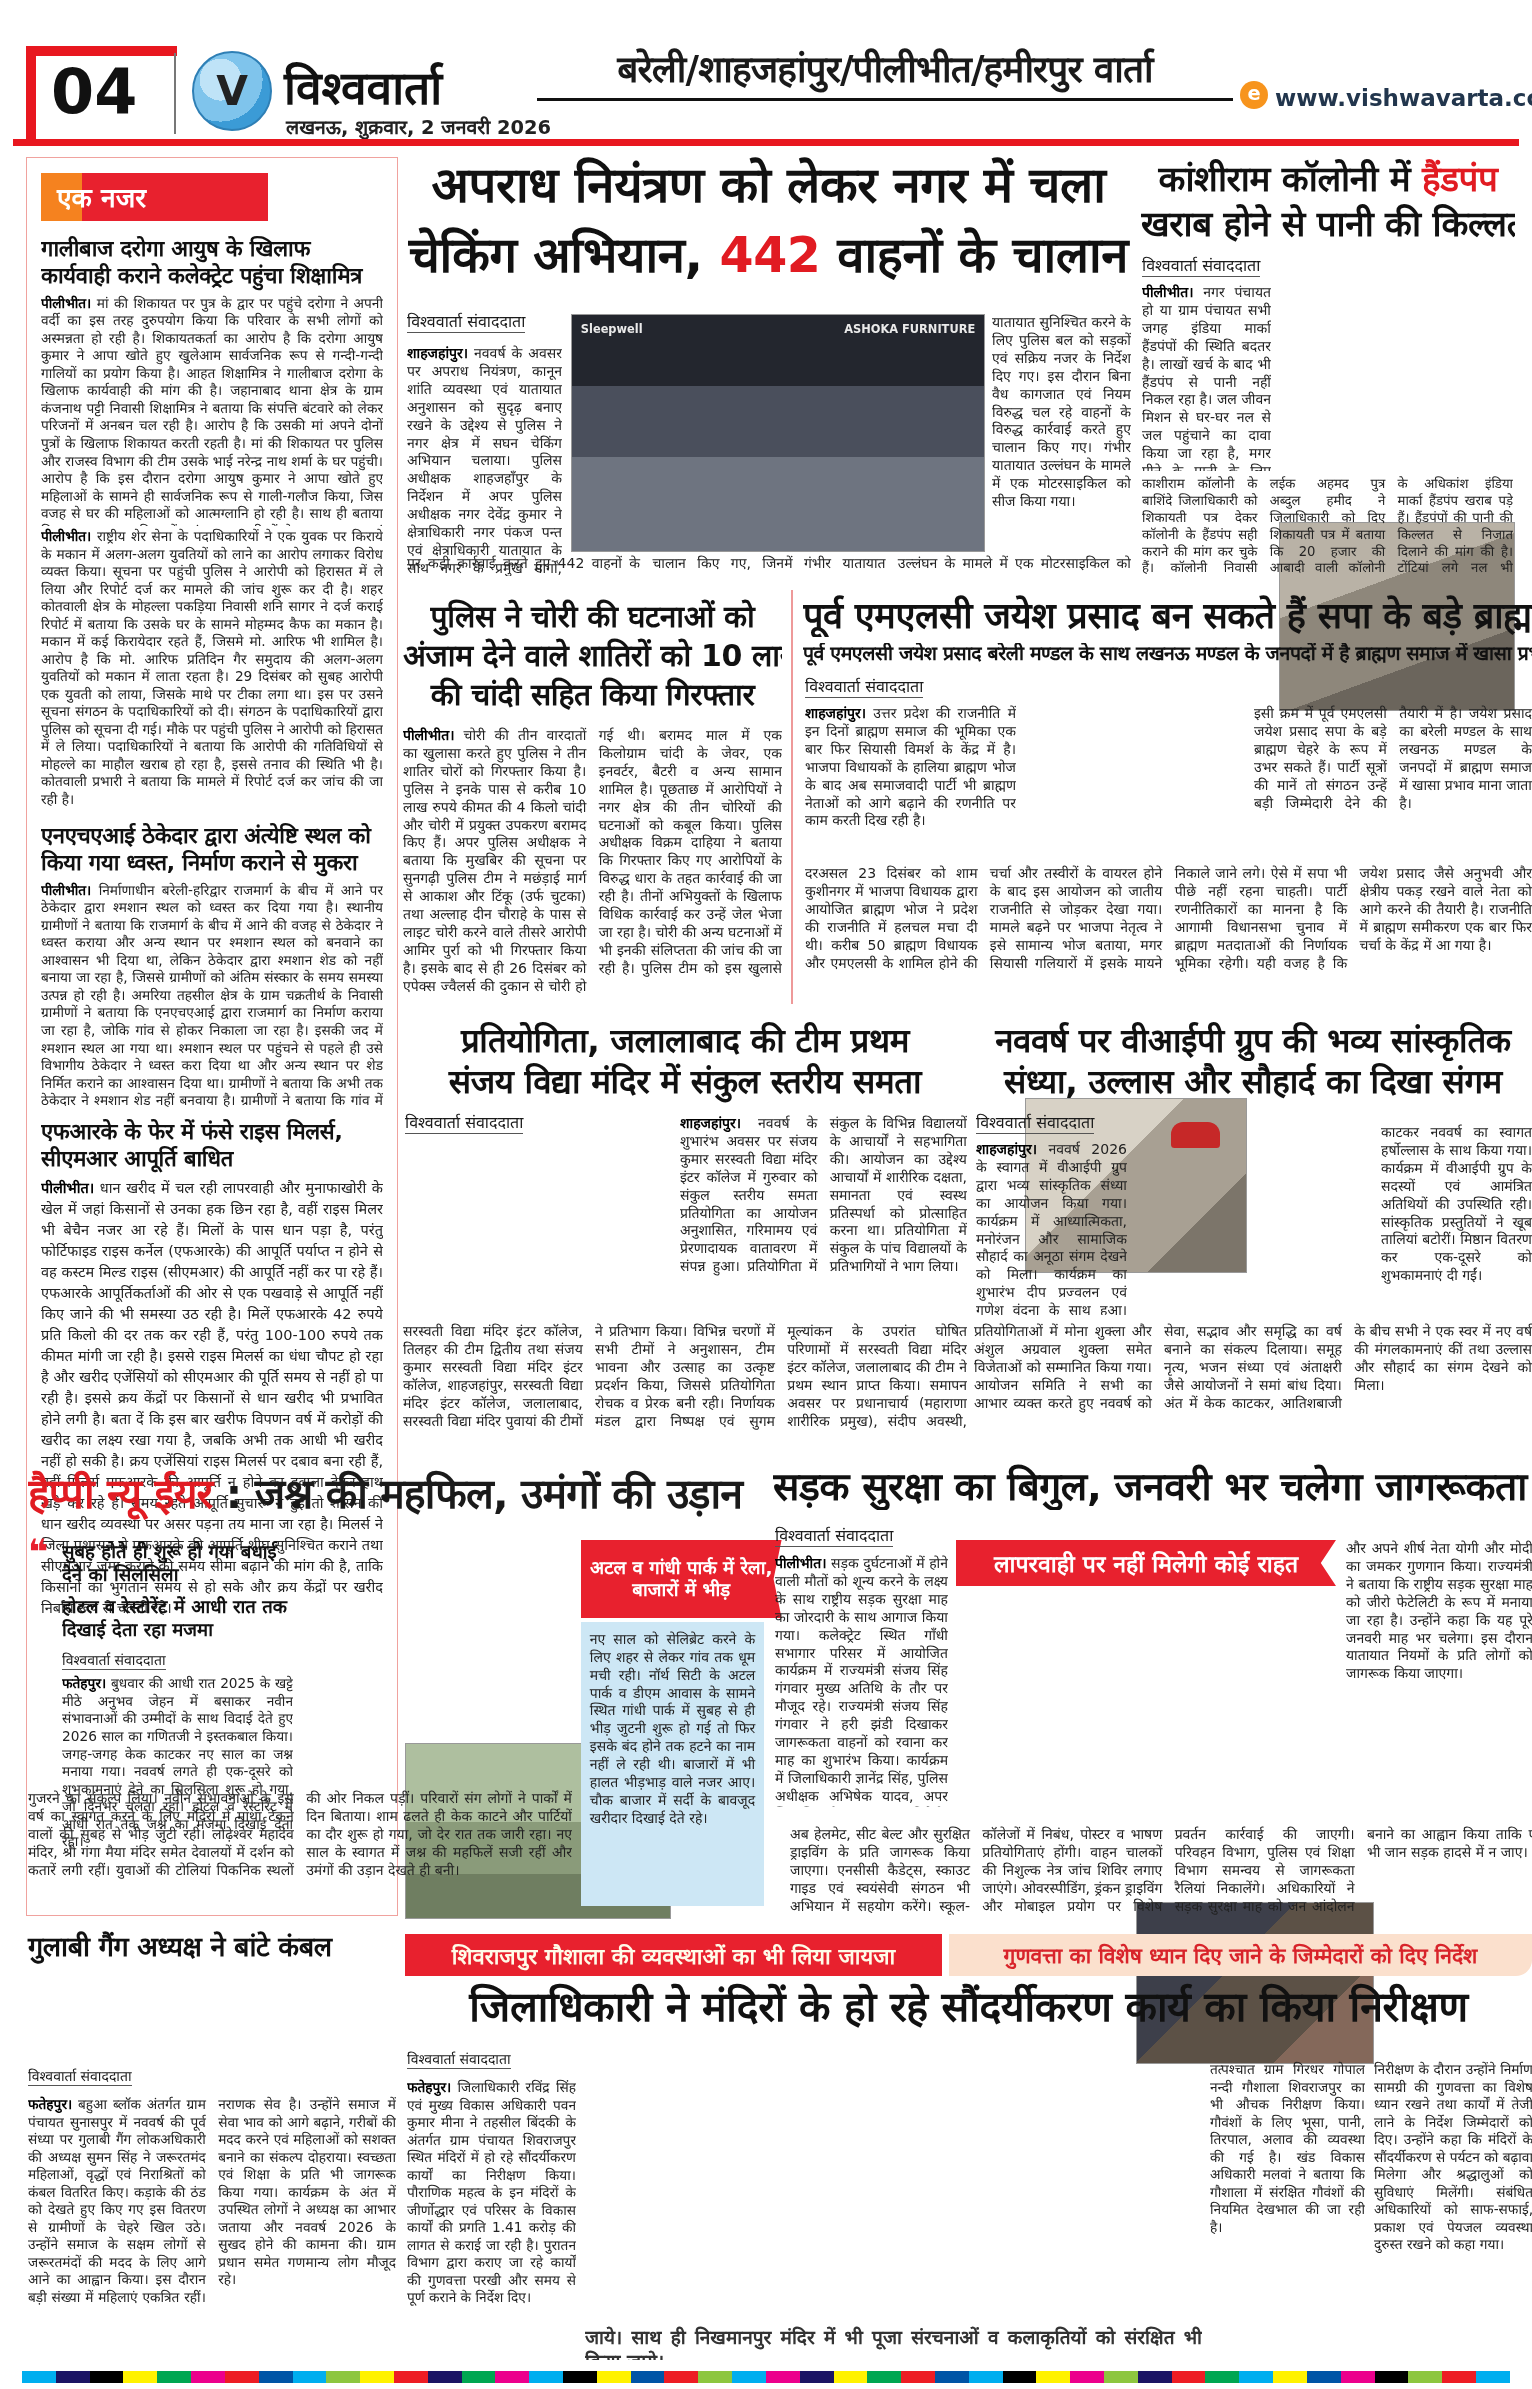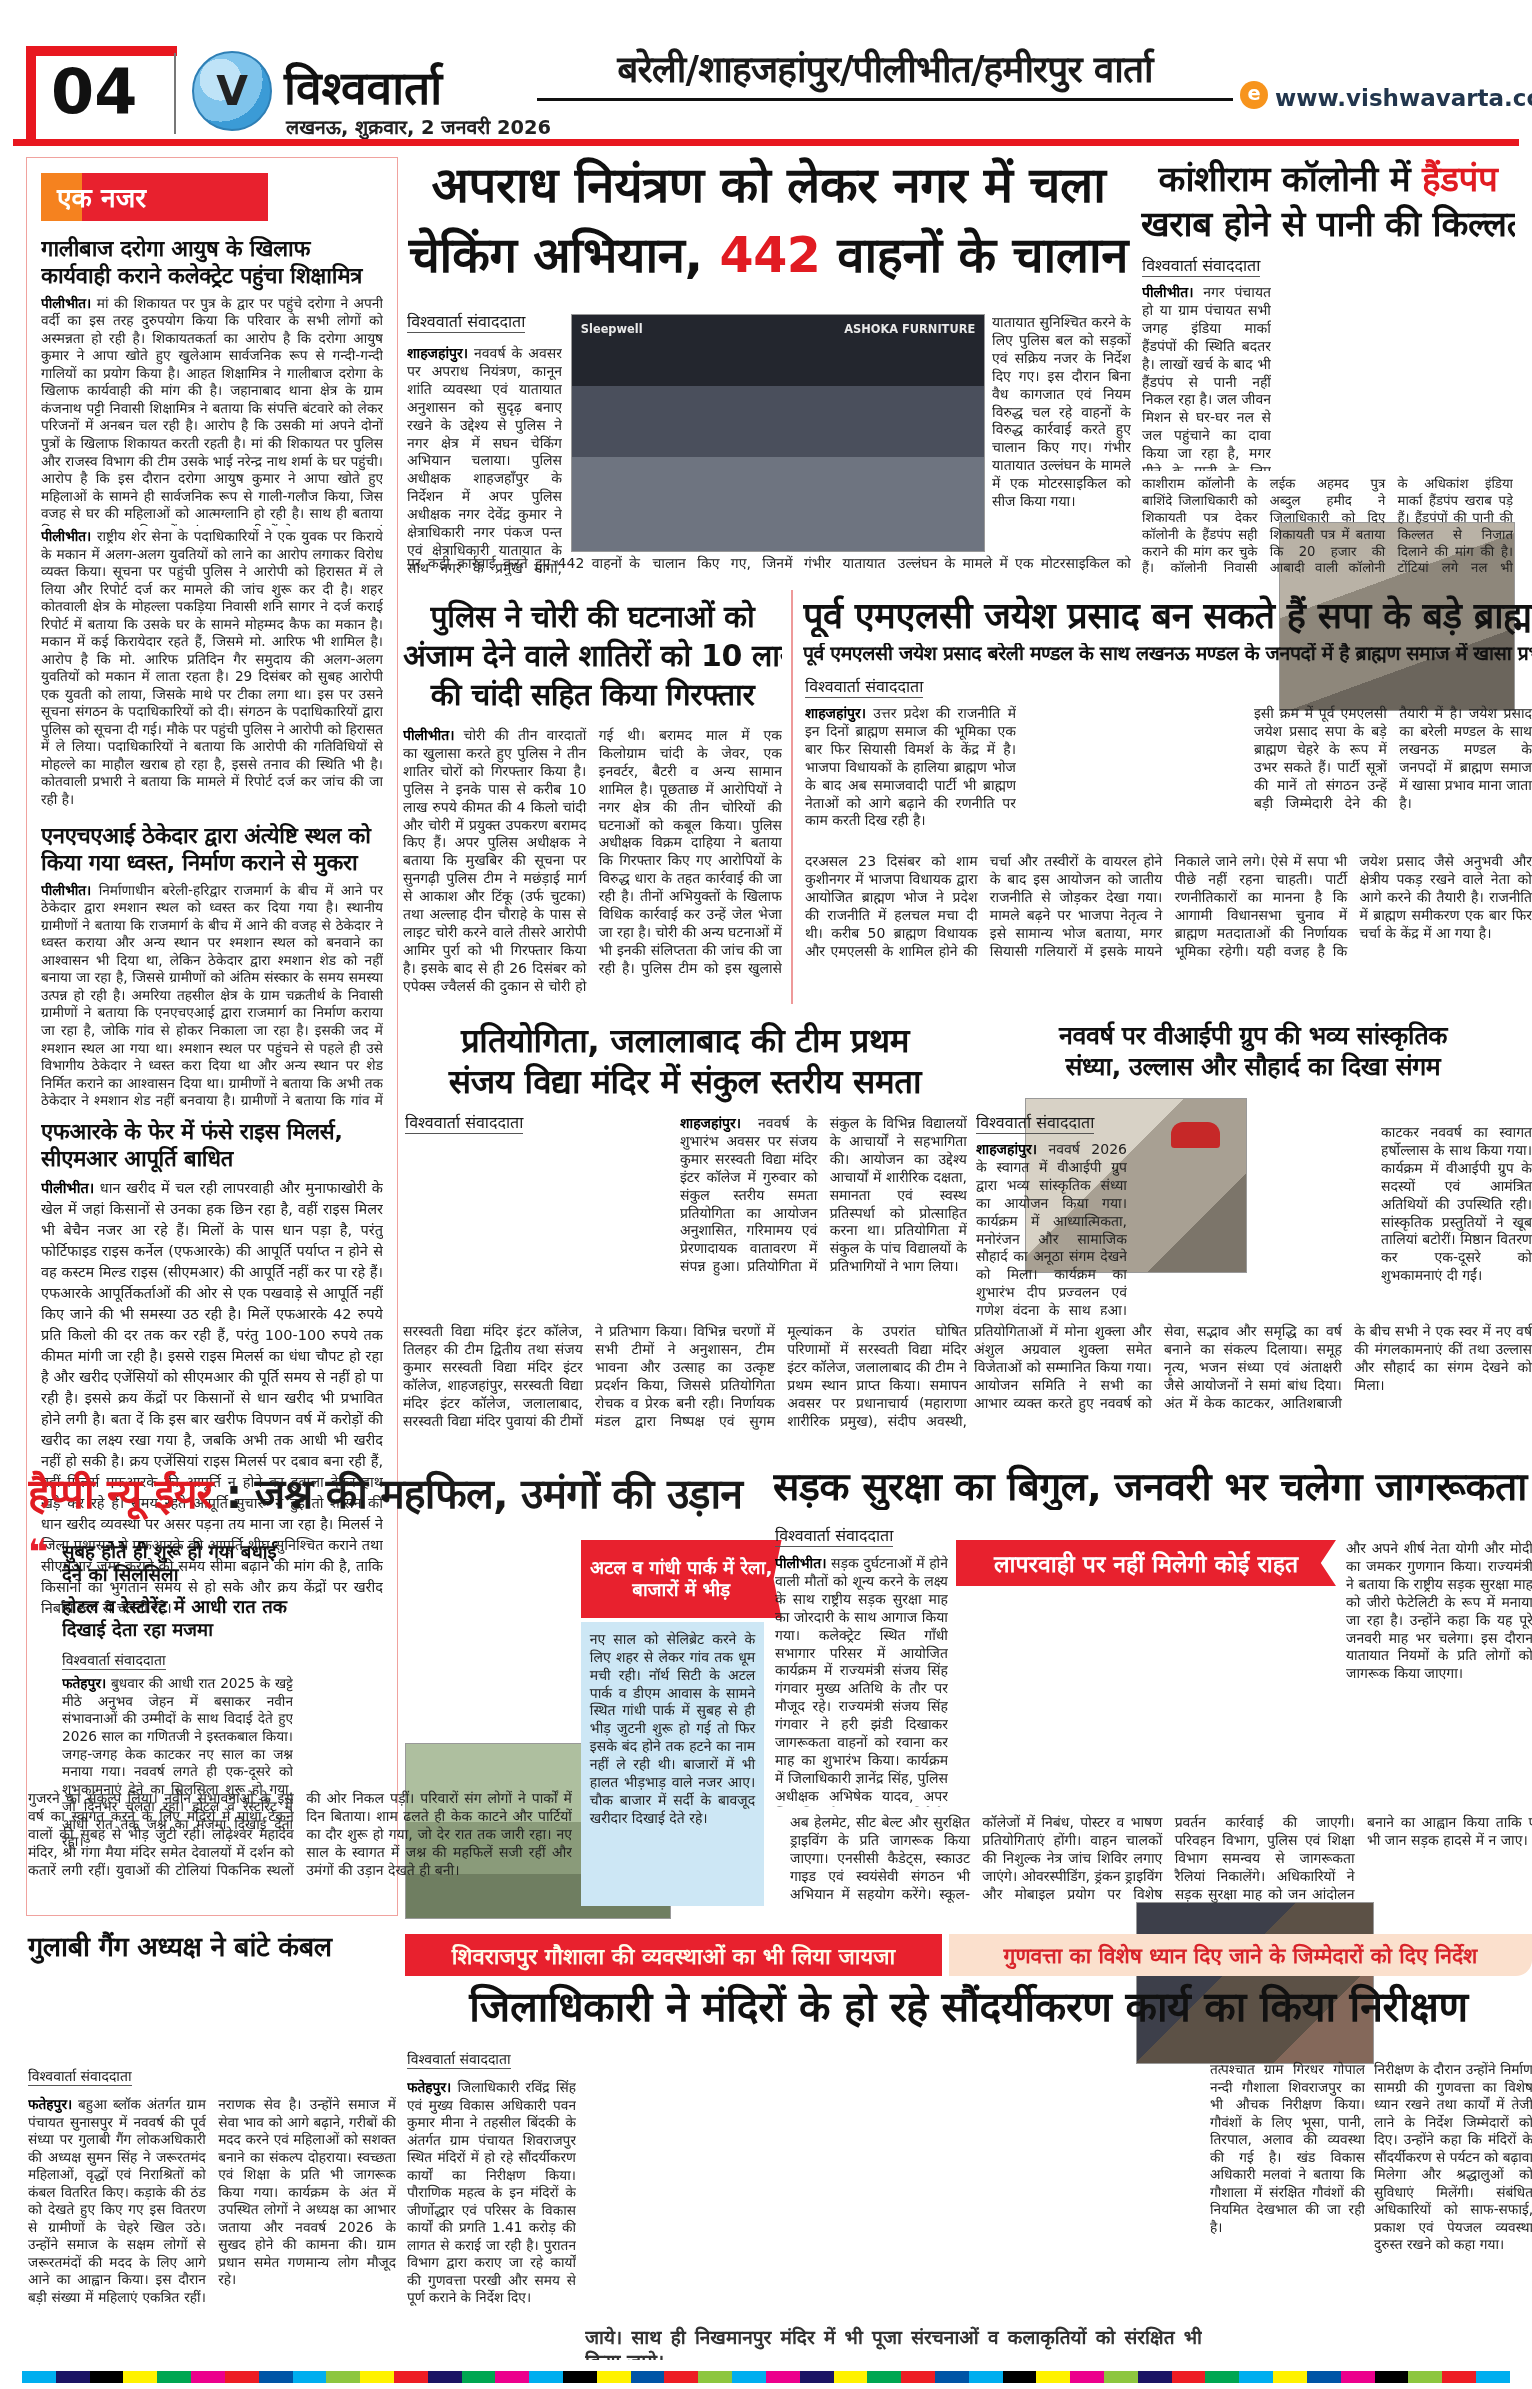--- a/index.html
+++ b/index.html
@@ -7,21 +7,21 @@
   .abs{position:absolute;}
   .hl{font-weight:bold;color:#111;letter-spacing:-0.4px;line-height:1.18;}
   .hl-center{text-align:center;}
   .red{color:#e11b22;}
   .bt{font-size:14px;line-height:1.28;text-align:justify;color:#222;overflow:hidden;}
   .bt b{color:#000;}
   .byline{font-weight:normal;font-size:16px;border-bottom:1.8px solid #555;display:inline-block;padding-bottom:0;}
   .photo{background:linear-gradient(135deg,#8a8f99,#565b66 55%,#3a3f49);position:relative;overflow:hidden;border:0.9px solid #999;}
   .cols2{column-count:2;column-gap:12.3px;}
   .cols3{column-count:3;column-gap:12.3px;}
-  .cols4{column-count:4;column-gap:12.3px;}
+  .cols4{column-count:4;column-gap:12.3px;margin-top:12px;}
   .rule-red{background:#e8171f;}
   .box-ek{border:1.8px solid #f0a29e;}
   .badge-ek{background:linear-gradient(90deg,#f5821f 0 18%,#e8212e 18%);color:#fff;font-weight:bold;font-size:26.4px;display:flex;align-items:center;padding-left:16px;}
   .ek-h{font-weight:bold;font-size:22px;line-height:1.22;color:#111;margin:8.8px 0 5.3px 0;letter-spacing:-0.3px;}
   .ribbon{background:#e8212e;color:#fff;font-weight:bold;display:flex;align-items:center;justify-content:center;text-align:center;clip-path:polygon(0 0,100% 0,96% 50%,100% 100%,0 100%);}
   .bluebox{background:#cde7f5;}
   .peach{background:#fbe0cd;color:#d8232a;font-weight:bold;display:flex;align-items:center;justify-content:center;text-align:center;}
   .redstrip{background:#e8212e;color:#fffbe8;font-weight:bold;display:flex;align-items:center;justify-content:center;text-align:left;}
   .nowrap{white-space:nowrap;overflow:hidden;}
   .quote{color:#e8212e;font-size:35px;font-weight:bold;line-height:0.8;}
@@ -136,21 +136,21 @@
 </div>
 <div class="abs" style="left:405px;top:1111px;"><span class="byline">विश्ववार्ता संवाददाता</span></div>
 <div class="abs photo" style="left:405px;top:1141px;width:264px;height:174px;background:linear-gradient(180deg,#aebf9f 0 45%,#8a9b7a 45% 75%,#6f7e61 75% 100%);"></div>
 <div class="abs bt cols2" style="left:680px;top:1115px;width:287px;height:201px;">
   <b>शाहजहांपुर।</b> <span>नववर्ष के शुभारंभ अवसर पर संजय कुमार सरस्वती विद्या मंदिर इंटर कॉलेज में गुरुवार को संकुल स्तरीय समता प्रतियोगिता का आयोजन अनुशासित, गरिमामय एवं प्रेरणादायक वातावरण में संपन्न हुआ। प्रतियोगिता में संकुल के विभिन्न विद्यालयों के आचार्यों ने सहभागिता की। आयोजन का उद्देश्य आचार्यों में शारीरिक दक्षता, समानता एवं स्वस्थ प्रतिस्पर्धा को प्रोत्साहित करना था। प्रतियोगिता में संकुल के पांच विद्यालयों के प्रतिभागियों ने भाग लिया।</span>
 </div>
 <div class="abs bt cols3" style="left:403px;top:1323px;width:564px;height:125px;">
   <span>सरस्वती विद्या मंदिर इंटर कॉलेज, तिलहर की टीम द्वितीय तथा संजय कुमार सरस्वती विद्या मंदिर इंटर कॉलेज, शाहजहांपुर, सरस्वती विद्या मंदिर इंटर कॉलेज, जलालाबाद, सरस्वती विद्या मंदिर पुवायां की टीमों ने प्रतिभाग किया। विभिन्न चरणों में सभी टीमों ने अनुशासन, टीम भावना और उत्साह का उत्कृष्ट प्रदर्शन किया, जिससे प्रतियोगिता रोचक व प्रेरक बनी रही। निर्णायक मंडल द्वारा निष्पक्ष एवं सुगम मूल्यांकन के उपरांत घोषित परिणामों में सरस्वती विद्या मंदिर इंटर कॉलेज, जलालाबाद की टीम ने प्रथम स्थान प्राप्त किया। समापन अवसर पर प्रधानाचार्य (महाराणा शारीरिक प्रमुख), संदीप अवस्थी, प्रदुम्न गुप्ता एवं डॉ. एस. के. मिश्र उपस्थित रहे तथा विजेता टीमों को पुरस्कृत कर प्रतियोगिता को शिक्षाप्रद बताया।</span>
 </div>
 
-<div class="abs hl hl-center" style="left:974px;top:1020px;width:558px;font-size:25px;line-height:1.25;">
+<div class="abs hl hl-center" style="left:974px;top:1020px;width:558px;font-size:33px;line-height:1.25;">
   <div class="nowrap">नववर्ष पर वीआईपी ग्रुप की भव्य सांस्कृतिक</div>
   <div class="nowrap">संध्या, उल्लास और सौहार्द का दिखा संगम</div>
 </div>
 <div class="abs" style="left:976px;top:1111px;"><span class="byline">विश्ववार्ता संवाददाता</span></div>
 <div class="abs bt" style="left:976px;top:1141px;width:151px;height:174px;">
   <b>शाहजहांपुर।</b> <span>नववर्ष 2026 के स्वागत में वीआईपी ग्रुप द्वारा भव्य सांस्कृतिक संध्या का आयोजन किया गया। कार्यक्रम में आध्यात्मिकता, मनोरंजन और सामाजिक सौहार्द का अनूठा संगम देखने को मिला। कार्यक्रम का शुभारंभ दीप प्रज्वलन एवं गणेश वंदना के साथ हुआ। इसके बाद लाइव संगीत, समूह नृत्य, म्यूजिकल चेयर रेस, विविध प्रतियोगिताओं और आकर्षक प्रस्तुतियों का सिलसिला देर रात तक चला।</span>
 </div>
 <div class="abs photo" style="left:1136px;top:1124px;width:236px;height:160px;background:linear-gradient(135deg,#3d3f4a 0 40%,#5c5146 40% 75%,#84685a 75% 100%);"></div>
 <div class="abs bt" style="left:1381px;top:1124px;width:151px;height:192px;">
   <span>काटकर नववर्ष का स्वागत हर्षोल्लास के साथ किया गया। कार्यक्रम में वीआईपी ग्रुप के सदस्यों एवं आमंत्रित अतिथियों की उपस्थिति रही। सांस्कृतिक प्रस्तुतियों ने खूब तालियां बटोरीं। मिष्ठान वितरण कर एक-दूसरे को शुभकामनाएं दी गईं।</span>

